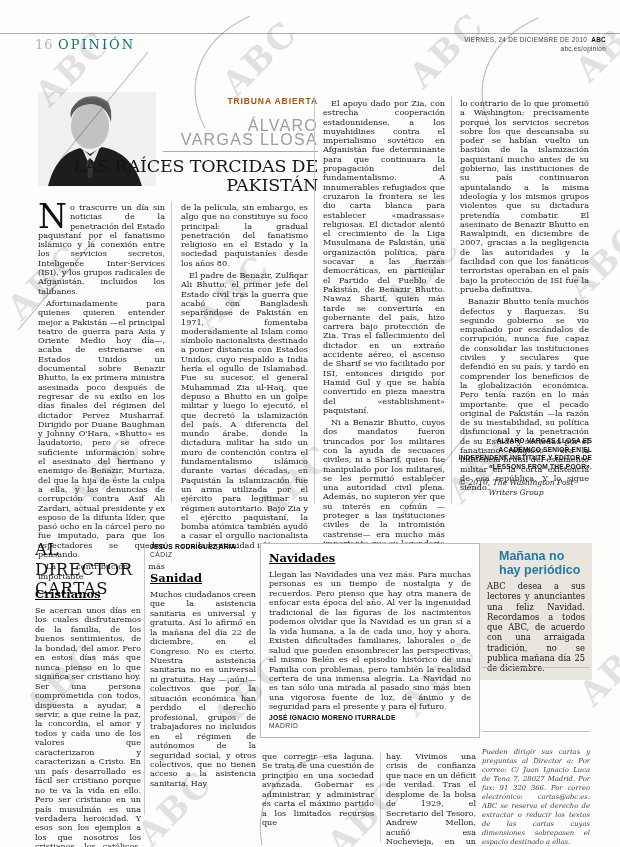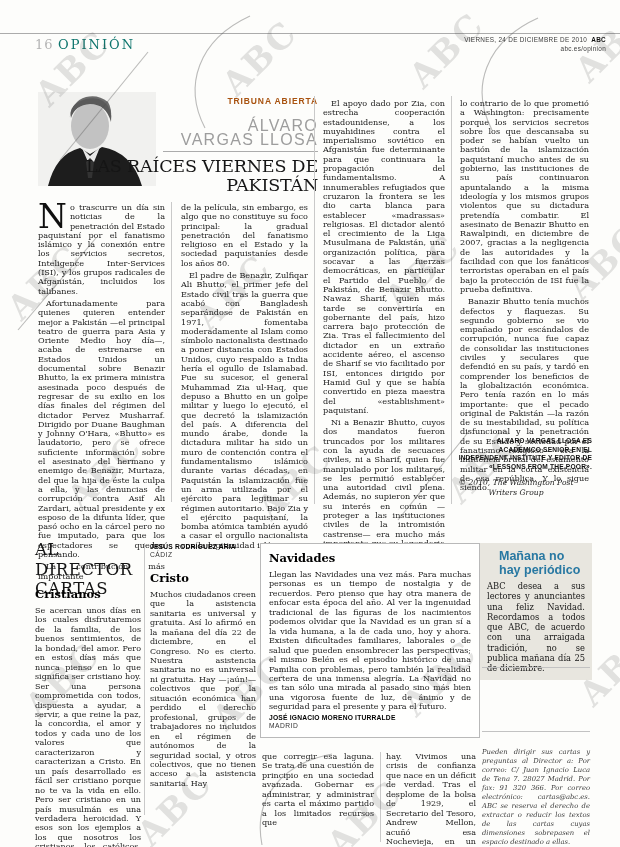--- a/index.html
+++ b/index.html
@@ -27,21 +27,21 @@
   .dropcap{float:left;font-size:33px;line-height:26px;padding:1px 3px 0 0;color:#0f0f0f;}
   .credit{position:absolute;text-align:right;font-family:"Liberation Sans",sans-serif;
           font-weight:bold;font-size:6.6px;line-height:8.5px;color:#111;letter-spacing:.2px;}
   .copyright{position:absolute;text-align:center;font-style:italic;font-size:7.6px;
              line-height:9.5px;color:#222;}
   
   .cartas-head{font-size:16.5px;line-height:19.5px;letter-spacing:.5px;color:#141414;}
   .lcol{position:absolute;font-size:8px;line-height:9.45px;text-align:justify;color:#1b1b1b;}
   .lcol p{margin:0;}
   .lhead{font-size:11.5px;font-weight:bold;color:#000;margin:0 0 5px 0;line-height:13px;
-         text-align:left;}
+         text-align:left;text-decoration:underline;}
   .sig{font-family:"Liberation Sans",sans-serif;font-weight:bold;font-size:6.7px;
        line-height:8.4px;color:#000;letter-spacing:.2px;text-align:left;}
   .place{font-family:"Liberation Sans",sans-serif;font-size:6.7px;line-height:8.4px;
          color:#333;letter-spacing:.5px;text-align:left;}
   .navbox{position:absolute;border:1px solid #b9b9b9;background:#fffffe;padding:8px 8px 6px 8px;}
   .notice{position:absolute;background:#e8e6df;padding:7px 7px 6px 7px;}
   .notice-title{font-family:"Liberation Sans",sans-serif;font-weight:bold;font-size:12.5px;
                 line-height:13.5px;color:#2878a2;margin:0 0 4px 12px;}
   .notice-body{font-weight:normal;font-size:8.3px;line-height:10.3px;text-align:justify;
                color:#161616;margin:0;}
@@ -109,21 +109,21 @@
     </svg>
   </div>
 
   <div class="abs kicker" style="left:176px;top:96px;width:142px;">TRIBUNA ABIERTA</div>
   <div class="abs byline" style="left:176px;top:119px;width:142px;">
     <div>ÁLVARO</div>
     <div>VARGAS LLOSA</div>
   </div>
   <div class="rule" style="left:163px;top:151px;width:155px;"></div>
   <div class="abs headline" style="left:60px;top:157px;width:258px;">
-    <div>LAS RAÍCES VIERNES DE</div>
+    <div>LAS RAÍCES TORCIDAS DE</div>
     <div>PAKISTÁN</div>
   </div>
 
   <div class="vrule" style="left:171px;top:202px;height:300px;"></div>
   <div class="vrule" style="left:314px;top:96px;height:408px;"></div>
   <div class="vrule" style="left:451px;top:96px;height:408px;"></div>
 
   <div class="bcol" style="left:35px;top:200px;width:133px;">
     <p><span class="dropcap">N</span><span>o trascurre un día sin noticias de la penetración del Estado paquistaní por el fanatismo islámico y la conexión entre los servicios secretos, Inteligence Inter-Services (ISI), y los grupos radicales de Afganistán, incluidos los talibanes.</span></p>
     <p class="ind">Afortunadamente para quienes quieren entender mejor a Pakistán —el principal teatro de guerra para Asia y Oriente Medio hoy día—, acaba de estrenarse en Estados Unidos un documental sobre Benazir Bhutto, la ex primera ministra asesinada poco después de regresar de su exilio en los días finales del régimen del dictador Pervez Musharraf. Dirigido por Duane Baughman y Johnny O'Hara, «Bhutto» es laudatorio, pero se ofrece suficiente información sobre el asesinato del hermano y enemigo de Benazir, Murtaza, del que la hija de éste la culpa a ella, y las denuncias de corrupción contra Asif Ali Zardari, actual presidente y ex esposo de la difunta líder, que pasó ocho en la cárcel pero no fue imputado, para que los espectadores se queden pensando.</p>
@@ -166,21 +166,21 @@
   <div class="vrule" style="left:380px;top:752px;height:90px;"></div>
 
   <div class="lcol" style="left:35px;top:588px;width:106px;">
     <div class="lhead">Cristianos</div>
     <p>Se acercan unos días en los cuales disfrutaremos de la familia, de los buenos sentimientos, de la bondad, del amor. Pero en estos días más que nunca pienso en lo que significa ser cristiano hoy. Ser una persona comprometida con todos, dispuesta a ayudar, a servir, a que reine la paz, la concordia, el amor y todos y cada uno de los valores que caracterizaron y caracterizan a Cristo. En un país desarrollado es fácil ser cristiano porque no te va la vida en ello. Pero ser cristiano en un país musulmán es una verdadera heroicidad. Y esos son los ejemplos a los que nosotros los cristianos, los católicos, debemos prestar atención; los casos de Asia</p>
   </div>
 
   <div class="lcol" style="left:150px;top:541px;width:106px;">
     <div class="sig" style="margin-top:2px;">JESÚS RODRÍGUEZ ARIA</div>
     <div class="place">CÁDIZ</div>
-    <div class="lhead" style="margin-top:12px;">Cristo</div>
+    <div class="lhead" style="margin-top:12px;">Sanidad</div>
     <p>Muchos ciudadanos creen que la asistencia sanitaria es universal y gratuita. Así lo afirmó en la mañana del día 22 de diciembre, en el Congreso. No es cierto. Nuestra asistencia sanitaria no es universal ni gratuita. Hay —¡aún!— colectivos que por la situación económica han perdido el derecho profesional, grupos de trabajadores no incluidos en el régimen de autónomos de la seguridad social, y otros colectivos, que no tienen acceso a la asistencia sanitaria. Hay</p>
   </div>
 
   <div class="navbox" style="left:260px;top:543px;width:202px;">
     <div class="lhead">Navidades</div>
     <div style="font-size:8px;line-height:9.45px;text-align:justify;">Llegan las Navidades una vez más. Para muchas personas es un tiempo de nostalgia y de recuerdos. Pero pienso que hay otra manera de enfocar esta época del año. Al ver la ingenuidad tradicional de las figuras de los nacimientos podemos olvidar que la Navidad es un gran sí a la vida humana, a la de cada uno, hoy y ahora. Existen dificultades familiares, laborales o de salud que pueden ensombrecer las perspectivas; el mismo Belén es el episodio histórico de una Familia con problemas, pero también la realidad certera de una inmensa alegría. La Navidad no es tan sólo una mirada al pasado sino más bien una vigorosa fuente de luz, de ánimo y de seguridad para el presente y para el futuro.</div>
     <div class="sig" style="margin-top:2px;">JOSÉ IGNACIO MORENO ITURRALDE</div>
     <div class="place">MADRID</div>
   </div>
 

